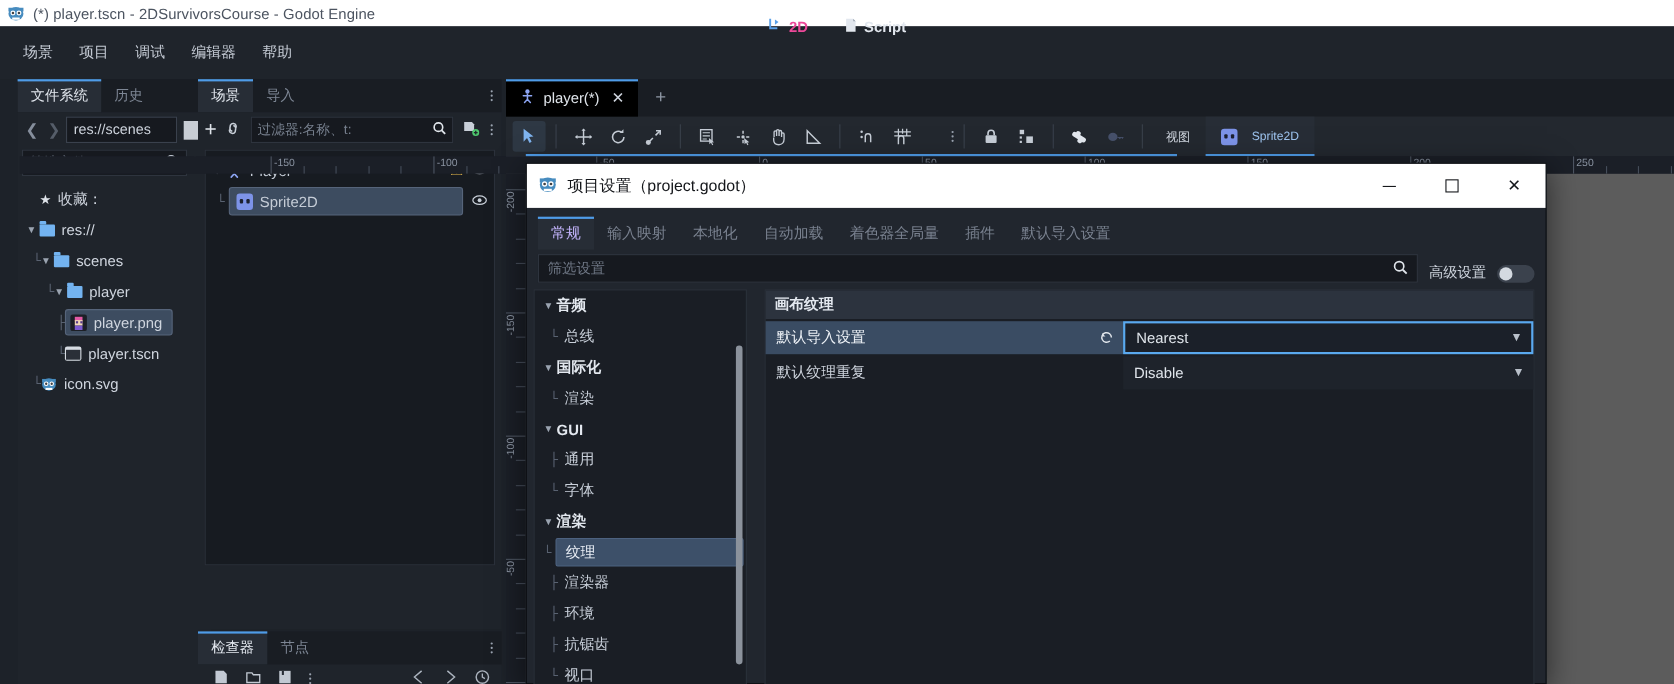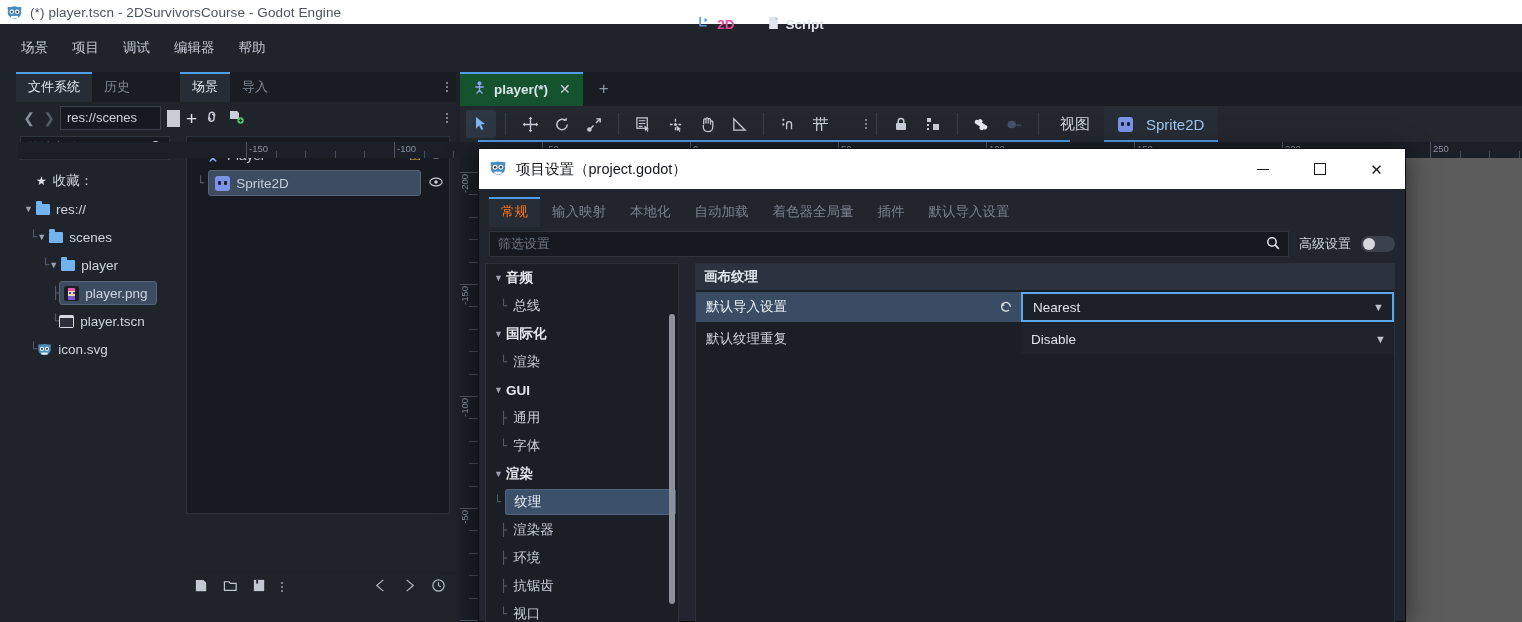--- a/index.html
+++ b/index.html
@@ -157,37 +157,37 @@
     position: absolute; left: 180px; top: 574px; width: 276px; height: 48px;
     background: #1f242b;
   }
   .insp-tools { display: flex; align-items: center; gap: 14px; padding: 4px 10px 0 14px; color: #aab2bd; }
 
   
   .viewport { position: absolute; left: 460px; top: 72px; width: 1062px; height: 550px; background: #1f242b; }
   .vp-tabrow { display: flex; height: 34px; background: #191d23; align-items: stretch; }
   .vp-tab {
     display: flex; align-items: center; gap: 7px; padding: 0 12px; font-size: 13.5px;
-    background: #14532d; color: #dfe4ea; position: relative; font-weight: bold;
+    background: #000000; color: #dfe4ea; position: relative;
   }
   .vp-tab::before { content:""; position:absolute; left:0; right:0; top:0; height:2px; background:#4f9ce8; }
   .vp-close { color: #cfd5de; font-size: 14px; margin-left: 4px; }
   .vp-newtab { display:flex; align-items:center; padding: 0 16px; color:#8d96a3; font-size:17px; }
 
   .vp-toolbar {
     display: flex; align-items: center; height: 36px; background: #23282f;
     padding: 0 6px; gap: 2px;
   }
   .tb-btn {
     width: 30px; height: 28px; display: flex; align-items: center; justify-content: center;
     color: #c6cdd6; border-radius: 3px;
   }
   .tb-btn.active { background: #2e3844; color: #7fb4ef; }
   .tb-sep { width: 1px; height: 22px; background: #3a414c; margin: 0 7px; }
-  .tb-text { padding: 0 12px; font-size: 15px; color: #cfd5de; height: 28px; display:flex; align-items:center;}
+  .tb-text { padding: 0 12px; font-size: 11px; color: #cfd5de; height: 28px; display:flex; align-items:center;}
   .tb-text.act {
     color: #9ec4ef; display: flex; align-items: center; gap: 7px; position: relative;
     background: #272d36; height: 36px; padding: 0 14px;
   }
   .tb-text.act::after { content:""; position:absolute; left:0; right:0; bottom:0; height:2px; background:#4f9ce8; }
 
   
   .ruler-h {
     position: absolute; left: 18px; top: 142px; width: 1504px; height: 16px;
     background: #1b1f27; border-bottom: 1px solid #31384;
@@ -232,24 +232,24 @@
   .wbtn .min { width: 12px; height: 1px; background: #16181c; display: block; }
   .wbtn .max { width: 12px; height: 12px; border: 1px solid #16181c; display: block; }
   .wbtn .cls { font-size: 15px; line-height: 1; }
 
   .dlg-body { padding: 8px 0 0 0; height: 433px; position: relative; }
   .dlg-tabs { display: flex; height: 30px; padding-left: 10px; background: transparent; }
   .dlg-tab {
     display: flex; align-items: center; padding: 0 12px; font-size: 13.5px; color: #79818f;
     position: relative;
   }
-  .dlg-tab.active { color: #f97316; background: #272d36; }
+  .dlg-tab.active { color: #c4b5fd; background: #272d36; }
   .dlg-tab.active::before { content:""; position:absolute; left:0; right:0; top:0; height:2px; background:#4f9ce8; }
 
-  .dlg-filterrow { display: flex; align-items: center; gap: 10px; padding: 4px 10px 0 10px; }
+  .dlg-filterrow { display: flex; align-items: flex-end; gap: 10px; padding: 4px 10px 0 10px; }
   .dlg-filter {
     flex: 1; background: #16191f; border: 1px solid #2e343e; height: 26px;
     display: flex; align-items: center; padding: 0 8px; color: #6e7684; font-size: 13px;
   }
   .adv-label { font-size: 13px; color: #cfd5de; }
   .toggle {
     width: 34px; height: 16px; border-radius: 9px; background: #3b424d; position: relative; flex:none;
   }
   .toggle i { position: absolute; left: 2px; top: 2px; width: 12px; height: 12px; border-radius: 50%; background: #d4d9e0; }
 
@@ -441,20 +441,29 @@
   </div>
 
   <div class="scene-tools">
     <span class="plus-ico">+</span>
     <span class="link-ico">
       <svg width="15" height="15" viewBox="0 0 16 16">
             <path d="M6 10a3 3 0 010-4l2-2a3 3 0 014 4l-1 1" stroke="#c8cfd8" stroke-width="1.5" fill="none"></path>
             <path d="M10 6a3 3 0 010 4l-2 2a3 3 0 01-4-4l1-1" stroke="#c8cfd8" stroke-width="1.5" fill="none"></path>
           </svg>
     </span>
+    <div class="scene-filter">
+      <span>过滤器:名称、t:</span>
+      <span class="mini-ico">
+        <svg width="13" height="13" viewBox="0 0 14 14">
+              <circle cx="6" cy="6" r="4.2" stroke="#dfe4ea" stroke-width="1.6" fill="none"></circle>
+              <path d="M9.2 9.2L12.6 12.6" stroke="#dfe4ea" stroke-width="1.8"></path>
+            </svg>
+      </span>
+    </div>
     <span>
       <svg width="16" height="16" viewBox="0 0 16 16">
             <path d="M2 2h7l2 2v6H2z" fill="#c8cfd8"></path>
             <circle cx="12.5" cy="11.5" r="3.2" fill="#4ec96e"></circle>
             <path d="M12.5 9.8v3.4M10.8 11.5h3.4" stroke="#1f242b" stroke-width="1.2"></path>
           </svg>
     </span>
     <span class="dots-v" style="padding:0 2px">
           <i></i>
           <i></i>
@@ -490,20 +499,29 @@
         <svg width="14" height="10" viewBox="0 0 16 11">
               <ellipse cx="8" cy="5.5" rx="7" ry="4.4" stroke="#c8cfd8" stroke-width="1.3" fill="none"></ellipse>
               <circle cx="8" cy="5.5" r="2" fill="#c8cfd8"></circle>
             </svg>
       </span>
     </div>
   </div>
 </div>
 
 <div class="insp-dock">
+  <div class="tabrow">
+    <div class="tab active">检查器</div>
+    <div class="tab">节点</div>
+    <div class="dots-v">
+          <i></i>
+          <i></i>
+          <i></i>
+        </div>
+  </div>
   <div class="insp-tools">
     <span>
       <svg width="15" height="15" viewBox="0 0 16 16">
             <path d="M2 2h8l3 3v9H2z" fill="#c2c9d3"></path>
           </svg>
     </span>
     <span>
       <svg width="15" height="15" viewBox="0 0 16 16">
             <path d="M1.5 4h5l1.3 1.8H14v7.5H1.5z" stroke="#c2c9d3" stroke-width="1.3" fill="none"></path>
           </svg>

